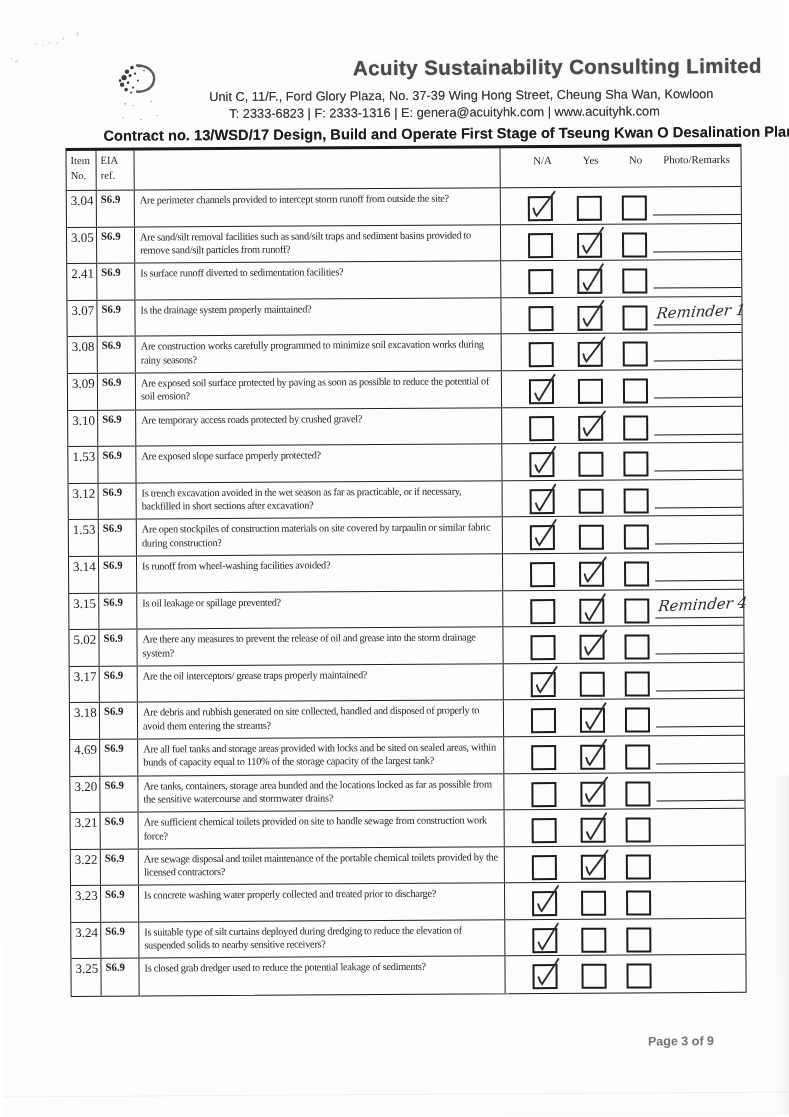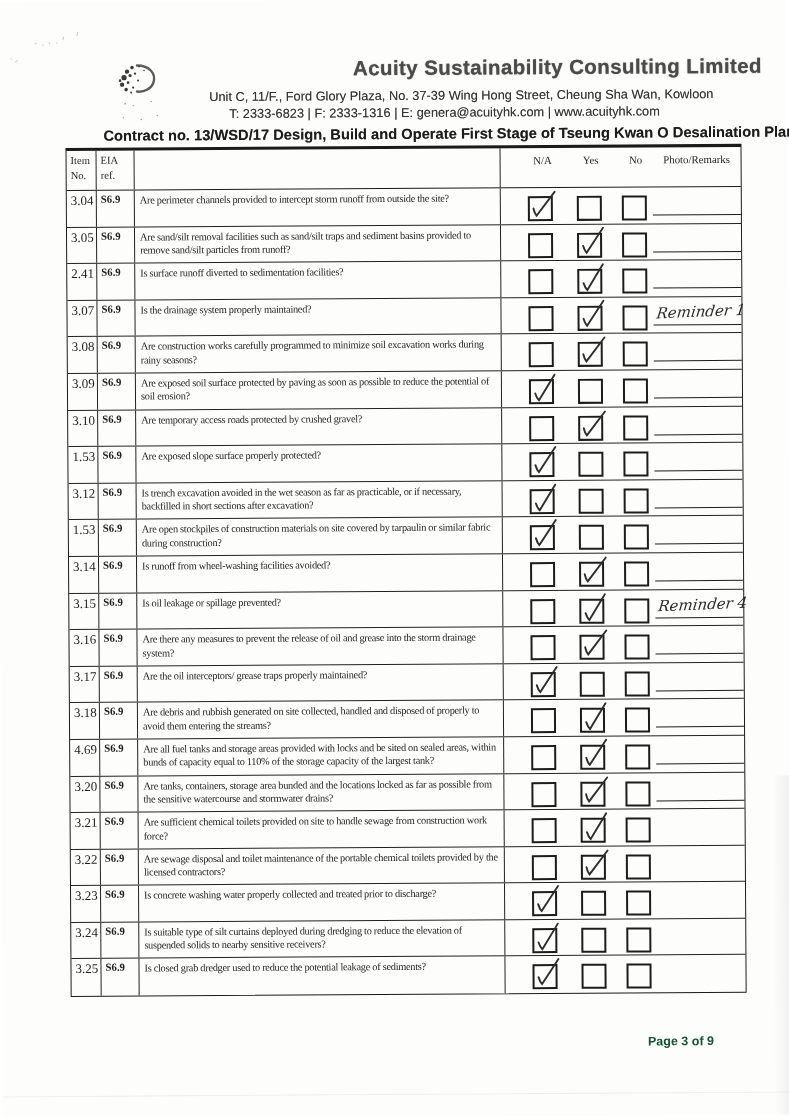--- a/index.html
+++ b/index.html
@@ -52,21 +52,21 @@
   .trow:nth-child(3n) .cb svg{transform:rotate(-2deg) translateY(1px);}
   .remarkline{position:absolute;left:152px;top:9px;width:88px;height:18px;
               border-bottom:1.6px solid #1d1d1d;}
   .remarkline.no-line{border-bottom:none;}
   .handwriting{position:absolute;left:2px;top:-2px;font-family:"DejaVu Serif",serif;
     font-style:italic;font-size:15px;color:#2b2b2b;white-space:nowrap;
     transform:rotate(-2deg) skewX(-9deg);transform-origin:left bottom;}
   .handwriting:empty{display:none;}
 
   .page-footer{position:absolute;left:645px;top:1036px;font-family:"Liberation Sans",sans-serif;
-    font-weight:700;font-size:12.5px;color:#14532d;}
+    font-weight:700;font-size:12.5px;color:#737373;}
 </style>
 </head>
 <body>
 
 <div class="sheet">
 
   <svg class="pencil" style="left:8px;top:26px;" width="110" height="40" viewBox="0 0 110 40">
     <path d="M30 16 l2 -1 M44 14 l1 2 M58 12 l1 -3 M72 8 l1 -4 M10 34 l3 -2 M6 30 l1 1" stroke="#9a9a9a" stroke-width="1" fill="none"></path>
     <circle cx="38" cy="17" r="0.7" fill="#9a9a9a"></circle>
       <circle cx="52" cy="15" r="0.7" fill="#9a9a9a"></circle>
@@ -316,21 +316,21 @@
                 <path d="M7 24 C 8 27.5, 9 29.5, 10.5 31 L 27 6" fill="none" stroke="#2e2e2e" stroke-width="1.9" stroke-linecap="round"></path>
               </svg>
             </span>
       <span class="cb no"></span>
       <span class="remarkline">
         <span class="handwriting">Reminder 4</span>
       </span>
     </div>
   </div>
         <div class="trow">
-    <div class="c cell-item">3.16</div>
+    <div class="c cell-item">5.02</div>
     <div class="c cell-eia">S6.9</div>
     <div class="c cell-q">Are there any measures to prevent the release of oil and grease into the storm drainage system?</div>
     <div class="c ans">
       <span class="cb na"></span>
       <span class="cb yes checked">
               <svg viewBox="0 0 32 36">
                 <path d="M7 24 C 8 27.5, 9 29.5, 10.5 31 L 27 6" fill="none" stroke="#2e2e2e" stroke-width="1.9" stroke-linecap="round"></path>
               </svg>
             </span>
       <span class="cb no"></span>

